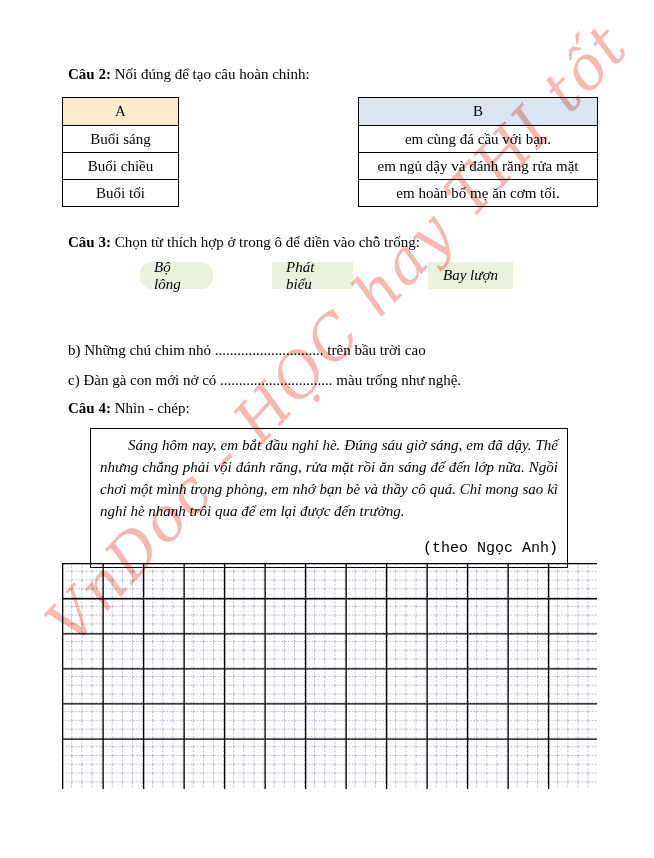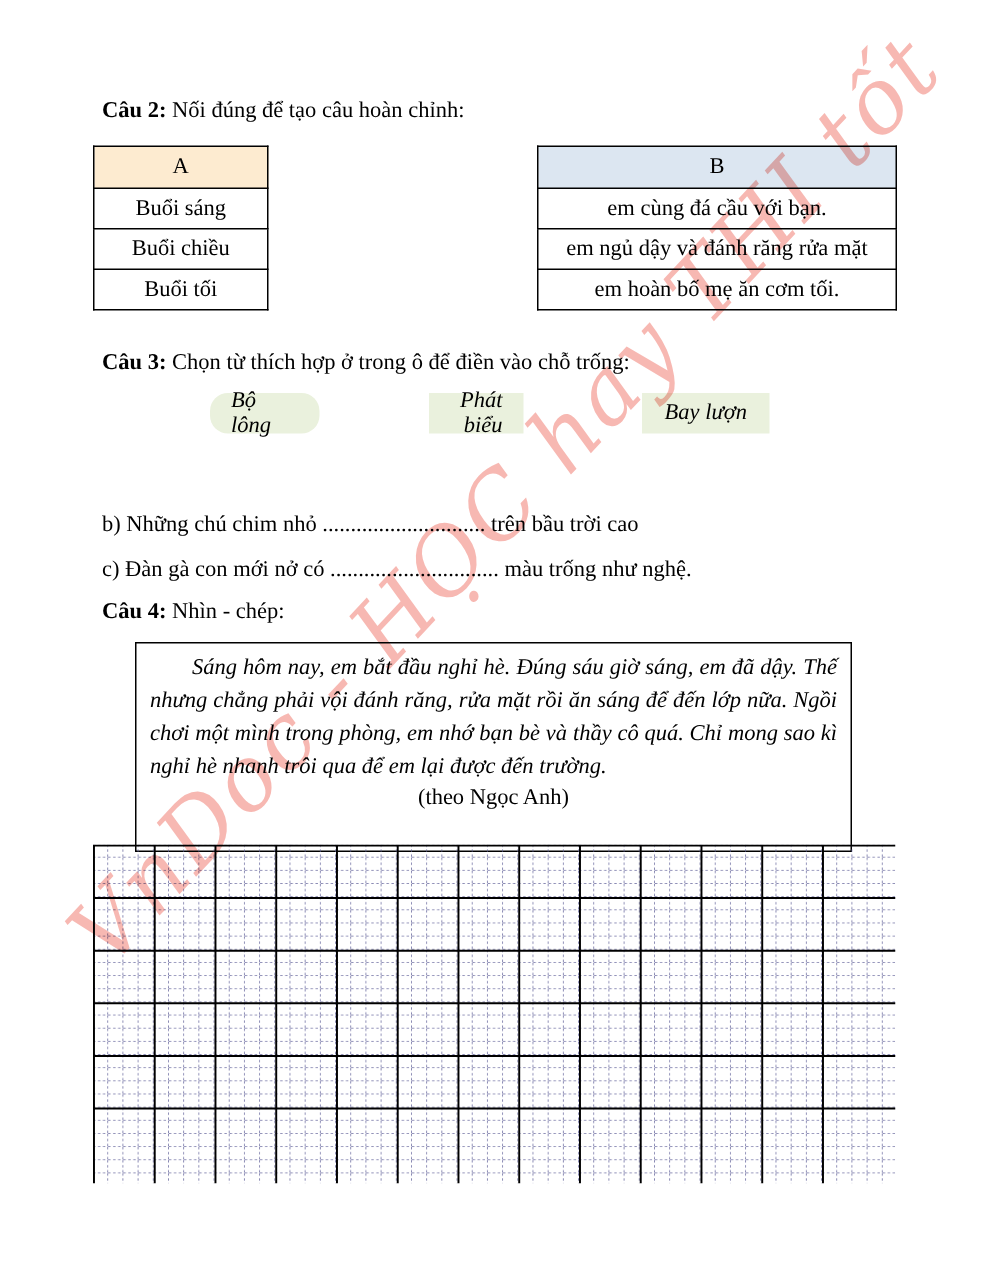--- a/index.html
+++ b/index.html
@@ -28,34 +28,34 @@
   .tblB td { height: 27px; }
 
   
   .wordbox {
     position: absolute; top: 262px; height: 27px;
     background: #eaf1dd; font-style: italic;
     display: flex; align-items: center; justify-content: center;
     padding: 0 14px;
   }
   .wb1 { left: 140px; width: 73px; border-radius: 12px; }
-  .wb2 { left: 286px; width: 63px; text-align: right; }
+  .wb2 { left: 272px; width: 81px; }
   .wb3 { left: 428px; width: 85px; }
   .fill-line { position: absolute; left: 68px; white-space: nowrap; }
 
   
   .passage-box {
     position: absolute; left: 90px; top: 428px; width: 478px; height: 140px;
     border: 1px solid #000; padding: 5px 9px 4px 9px;
   }
   .passage-text {
     font-style: italic; text-align: justify; text-indent: 28px;
     line-height: 22px; font-size: 15px;
   }
-  .attribution { text-align: center; font-style: normal; margin-top: 2px; }
+  .attribution { text-align: right; font-style: normal; margin-top: 18px; font-family: Liberation Mono, monospace; }
 
   
   .grid-wrap { position: absolute; left: 62px; top: 563px; width: 535px; height: 226px; }
 
   
   .watermark {
     position: absolute; left: 58px; top: 598px;
     transform: rotate(-47deg); transform-origin: 0 50%;
     font-size: 60px; font-style: italic; letter-spacing: 2px;
     color: rgba(240, 125, 115, 0.55);

